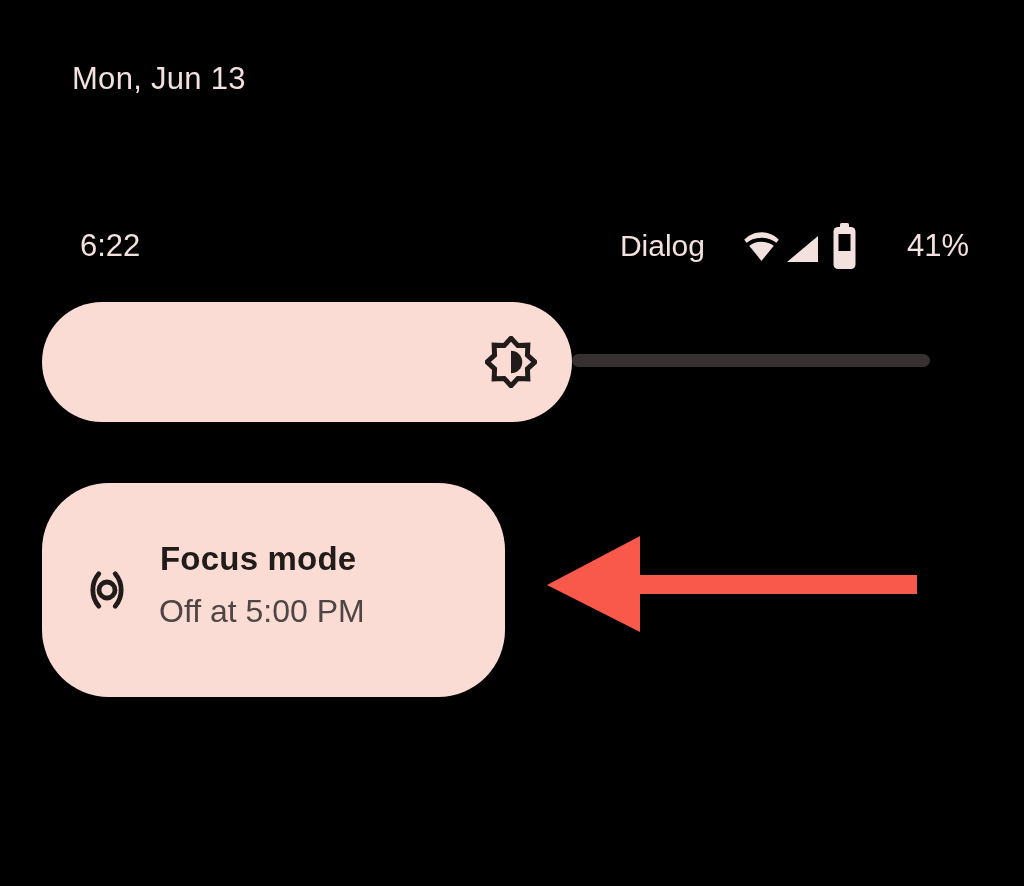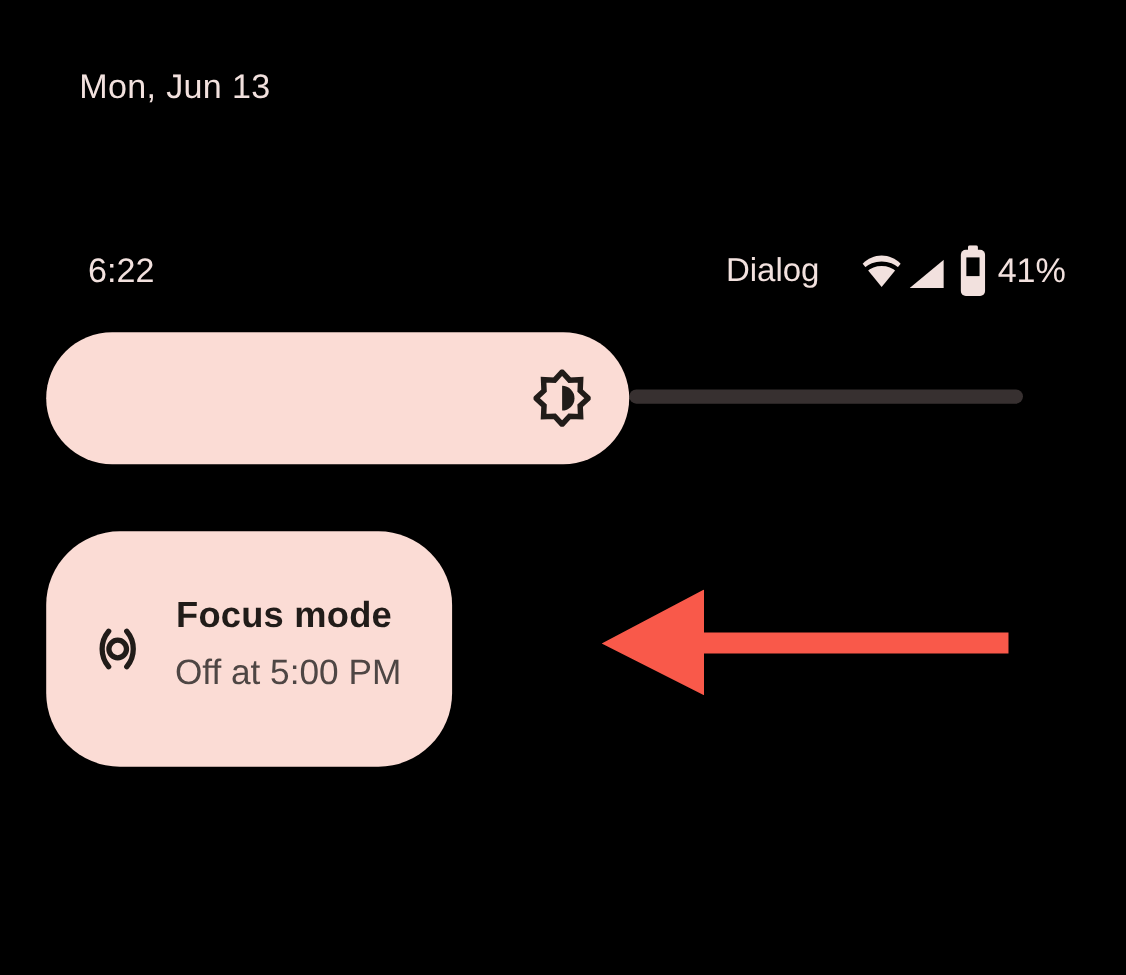--- a/index.html
+++ b/index.html
@@ -48,20 +48,21 @@
     color: #F2E1DE;
     margin-right: 38px;
   }
   .sb-icon { display: block; }
   .wifi { margin-right: 7px; }
   .signal { margin-right: 14px; margin-top: 5px; }
   .battery { margin-right: 10px; }
   .battery-pct {
     font-size: 31px;
     color: #F2E1DE;
+    margin-left: 40px;
   }
   .brightness-slider {
     position: absolute;
     left: 42px;
     top: 302px;
     width: 888px;
     height: 120px;
   }
   .brightness-pill {
     position: absolute;
@@ -85,21 +86,21 @@
     top: 52px;
     width: 358px;
     height: 13px;
     border-radius: 7px;
     background: #373030;
   }
   .focus-tile {
     position: absolute;
     left: 42px;
     top: 483px;
-    width: 369px;
+    width: 463px;
     height: 214px;
     border-radius: 67px;
     background: #FBDCD5;
     cursor: pointer;
   }
   .focus-icon {
     position: absolute;
     left: 40px;
     top: 83px;
     width: 50px;

